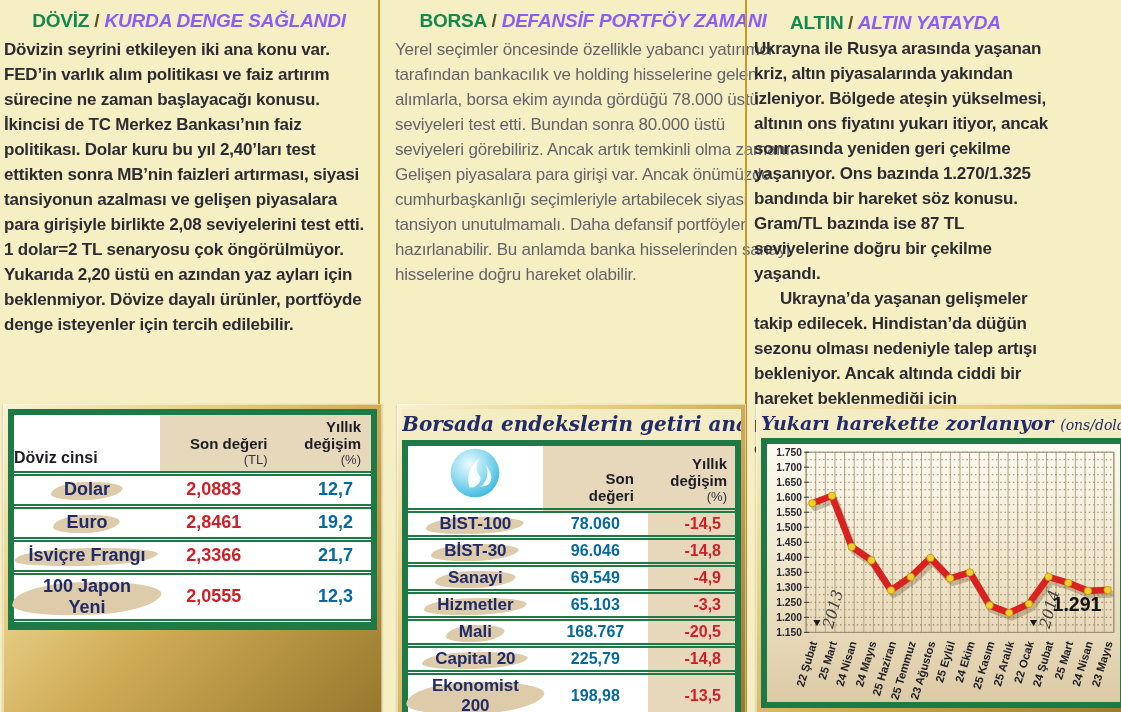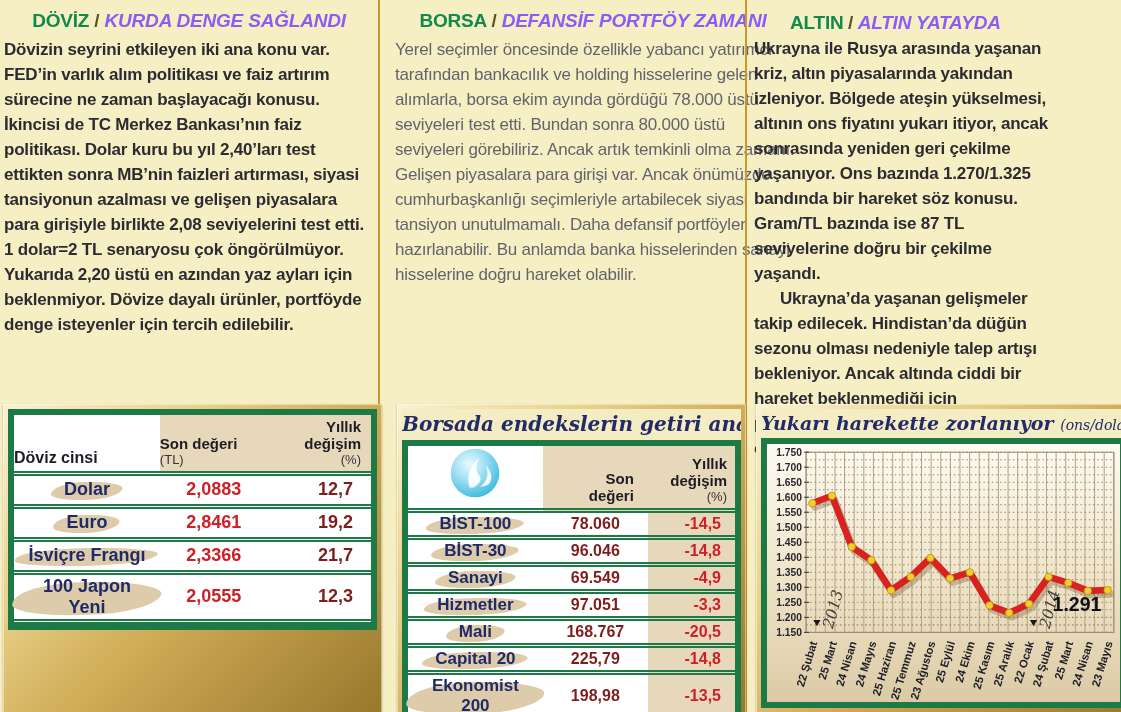--- a/index.html
+++ b/index.html
@@ -35,31 +35,31 @@
   .hunit{display:block;font-size:13px;font-weight:normal;color:#33333b;line-height:15px;}
   .tanbg{background:#e7d8bb;}
   .cname{text-align:center;}
   .brush{position:relative;display:inline-block;padding:1px 12px;}
   .brush::before{content:"";position:absolute;left:0;right:0;top:16%;bottom:8%;background:#ddcbaa;
      border-radius:45% 55% 50% 50% / 60% 45% 62% 40%;transform:skewX(-18deg) rotate(-1.2deg);}
   .brush .lbl{position:relative;font-style:normal;font-weight:bold;color:#1f2a68;}
   .cval{text-align:center;font-weight:bold;}
   .cchg{text-align:right;font-weight:bold;}
   .redTxt{color:#ce2127;}
-  .blueTxt{color:#7f1d1d;}
+  .blueTxt{color:#0369a1;}
 
   
   .t1frame{left:3px;top:404px;width:369px;height:303px;}
   .t1 tr.thead{height:58px;}
   .t1 tr.drow{height:33px;}
   .t1 .lbl{font-size:18px;}
   .t1 .cval,.t1 .cchg{font-size:18px;}
   .t1 .cchg{padding-right:18px;}
   .t1 .hchg{padding-right:10px;text-align:right;}
-  .t1 .hval{text-align:left;}
+  .t1 .hval{text-align:right;}
 
   
   .t2frame{left:397px;top:404px;width:339px;height:303px;}
   .t2 tr.thead{height:64px;}
   .t2 tr.drow{height:24px;}
   .t2 .lbl{font-size:17px;}
   .t2 .cval,.t2 .cchg{font-size:16px;}
   .t2 .cchg{padding-right:14px;}
   .t2 .hchg{padding-right:8px;text-align:right;}
   .t2 .hval{text-align:right;padding-right:14px;}
@@ -192,21 +192,21 @@
           <td class="cval blueTxt">96.046</td>
           <td class="cchg redTxt tanbg">-14,8</td>
         </tr>
         <tr class="drow">
           <td class="cname"><span class="brush"><i class="lbl">Sanayi</i></span></td>
           <td class="cval blueTxt">69.549</td>
           <td class="cchg redTxt tanbg">-4,9</td>
         </tr>
         <tr class="drow">
           <td class="cname"><span class="brush"><i class="lbl">Hizmetler</i></span></td>
-          <td class="cval blueTxt">97.051</td>
+          <td class="cval blueTxt">65.103</td>
           <td class="cchg redTxt tanbg">-3,3</td>
         </tr>
         <tr class="drow">
           <td class="cname"><span class="brush"><i class="lbl">Mali</i></span></td>
           <td class="cval blueTxt">168.767</td>
           <td class="cchg redTxt tanbg">-20,5</td>
         </tr>
         <tr class="drow">
           <td class="cname"><span class="brush"><i class="lbl">Capital 20</i></span></td>
           <td class="cval blueTxt">225,79</td>

